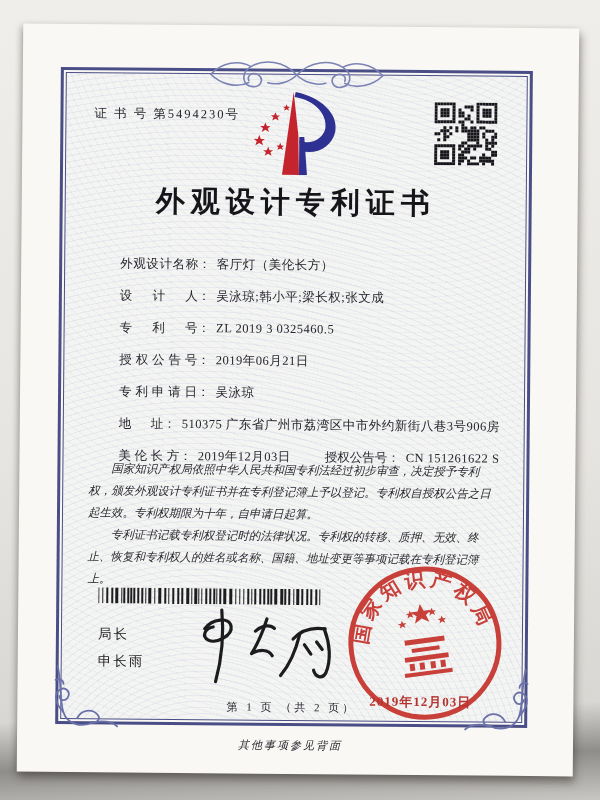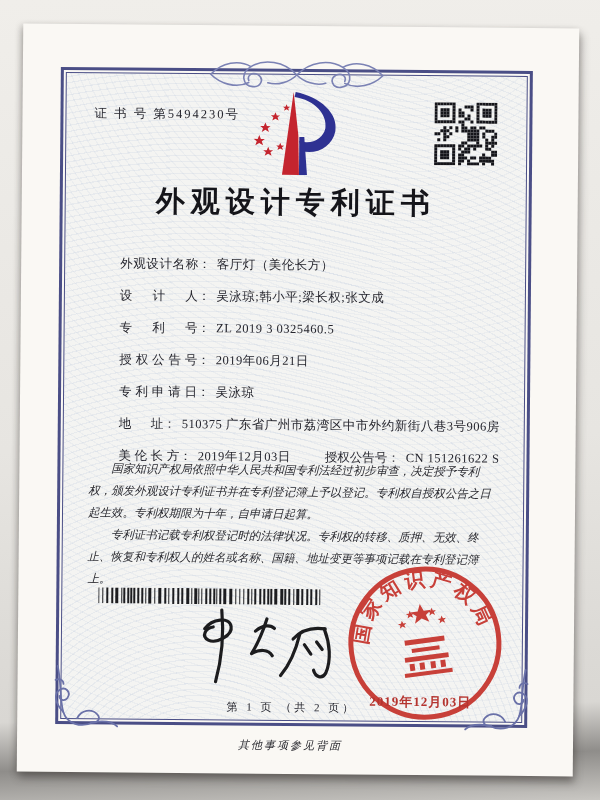--- a/index.html
+++ b/index.html
@@ -436,20 +436,24 @@
         <rect x="190" y="0" width="2" height="16" fill="#1d1d20"></rect>
         <rect x="195" y="0" width="1" height="16" fill="#1d1d20"></rect>
         <rect x="198" y="0" width="3" height="16" fill="#1d1d20"></rect>
         <rect x="203" y="0" width="2" height="16" fill="#1d1d20"></rect>
         <rect x="208" y="0" width="2" height="16" fill="#1d1d20"></rect>
         <rect x="212" y="0" width="2" height="16" fill="#1d1d20"></rect>
         <rect x="217" y="0" width="2" height="16" fill="#1d1d20"></rect>
         <rect x="221" y="0" width="1" height="16" fill="#1d1d20"></rect>
       </svg>
 
+    <div class="signer">
+      <div>局长</div>
+      <div>申长雨</div>
+    </div>
 
     <svg class="signature" viewBox="0 0 170 85">
       <g stroke="#1c1c1e" stroke-width="3.4" fill="none" stroke-linecap="round" stroke-linejoin="round">
         <path d="M22,24 C30,13 48,11 50,21 C52,31 34,40 26,36 C18,32 23,23 31,22"></path>
         <path d="M40,4 C42,24 42,50 34,80"></path>
         <path d="M76,26 C84,19 92,19 96,23"></path>
         <path d="M88,13 C84,26 78,40 72,50 C80,45 90,45 94,52"></path>
         <path d="M116,34 C124,25 136,21 150,23"></path>
         <path d="M123,29 C119,46 112,62 103,73"></path>
         <path d="M149,23 C155,38 157,56 151,70 C147,77 140,74 138,67"></path>

